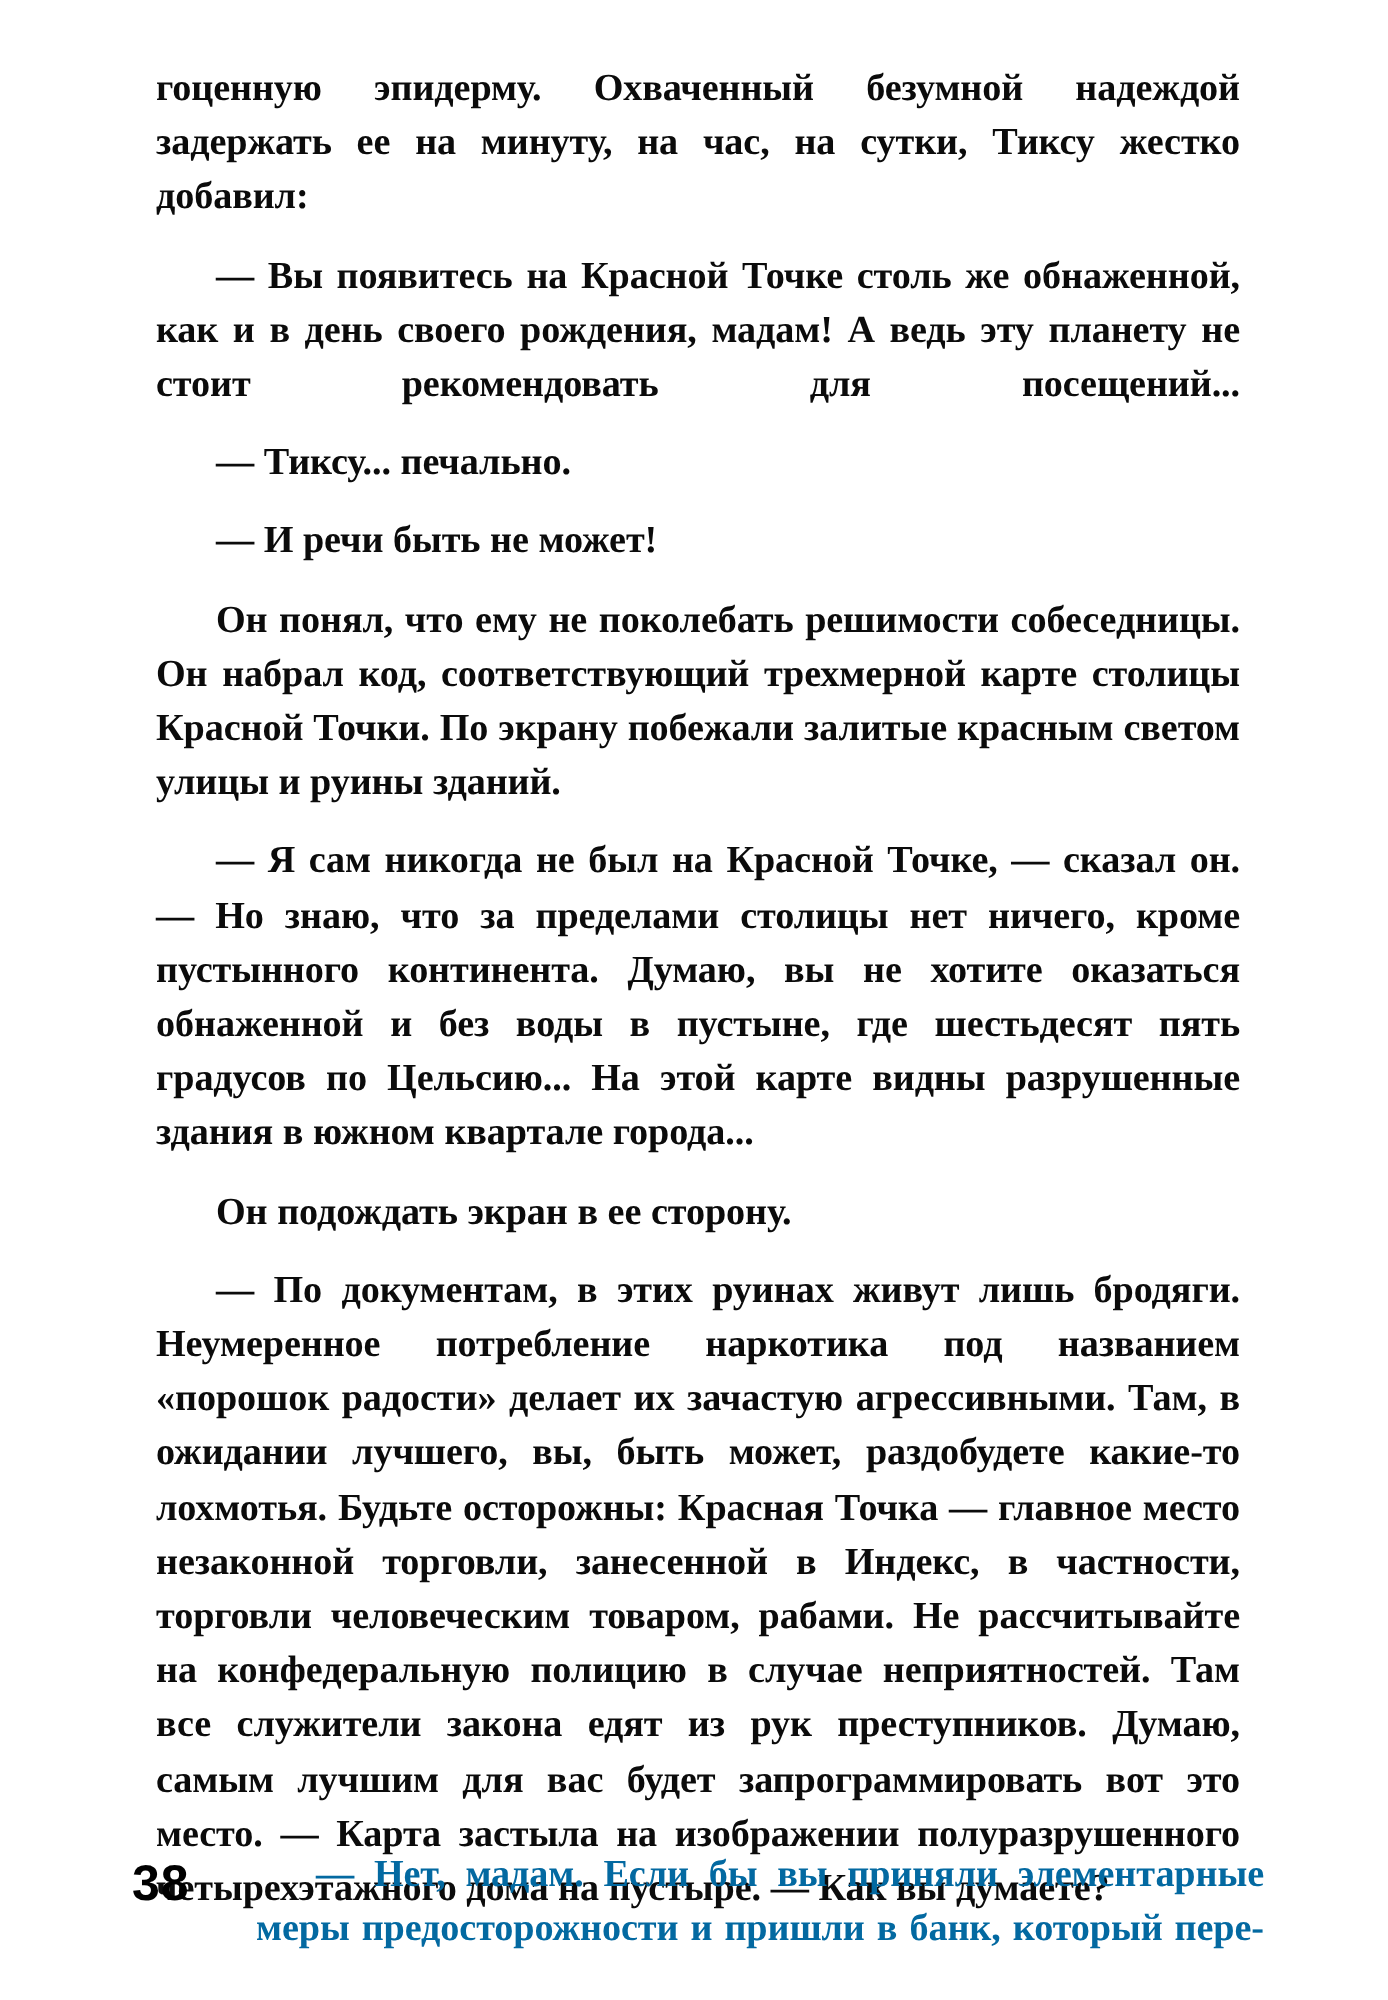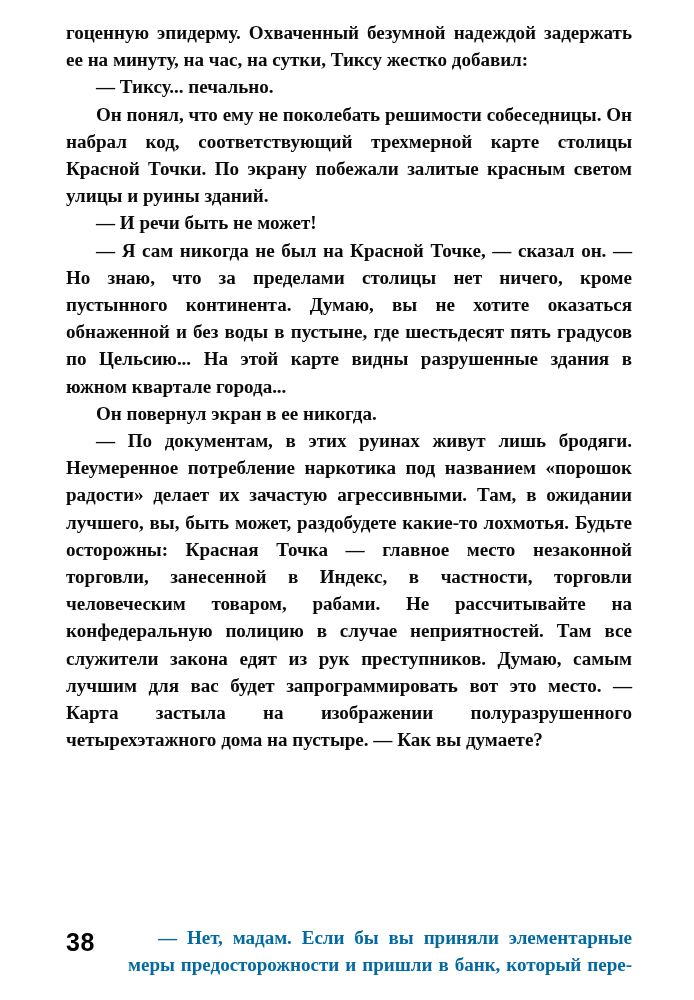--- a/index.html
+++ b/index.html
@@ -28,21 +28,21 @@
     color: #0b0b0b;
     text-align: justify;
     text-justify: inter-word;
     -webkit-font-smoothing: none;
     font-weight: 600;
     letter-spacing: -0.05px;
     word-spacing: 0.1px;
   }
 
   #textblock p {
-    margin: 0;
+    margin: 12px;
     text-align: justify;
     text-indent: 30px;
     hyphens: manual;
   }
   
   #textblock p.cont {
     text-indent: 0;
   }
   
   #textblock p.lastjust {
@@ -78,25 +78,26 @@
     line-height: 28px;
   }
 </style>
 </head>
 <body>
 
 <div id="page">
 
   <div id="textblock">
     <p class="cont">гоценную эпидерму. Охваченный безумной надеждой задержать ее на минуту, на час, на сутки, Тиксу жестко добавил:</p>
+    <p class="lastjust">— Вы появитесь на Красной Точке столь же обнаженной, как и в день своего рождения, мадам! А ведь эту планету не стоит рекомендовать для посещений...</p>
     <p>— Тиксу... печально.</p>
+    <p>— И речи быть не может!</p>
     <p>Он понял, что ему не поколебать решимости собеседницы. Он набрал код, соответствующий трехмерной карте столицы Красной Точки. По экрану побежали залитые красным светом улицы и руины зданий.</p>
-    <p>— И речи быть не может!</p>
     <p>— Я сам никогда не был на Красной Точке, — сказал он. — Но знаю, что за пределами столицы нет ничего, кроме пустынного континента. Думаю, вы не хотите оказаться обнаженной и без воды в пустыне, где шестьдесят пять градусов по Цельсию... На этой карте видны разрушенные здания в южном квартале города...</p>
-    <p>Он повернул экран в ее никогда.</p>
+    <p>Он подождать экран в ее сторону.</p>
     <p>— По документам, в этих руинах живут лишь бродяги. Неумеренное потребление наркотика под названием «порошок радости» делает их зачастую агрессивными. Там, в ожидании лучшего, вы, быть может, раздобудете какие-то лохмотья. Будьте осторожны: Красная Точка — главное место незаконной торговли, занесенной в Индекс, в частности, торговли человеческим товаром, рабами. Не рассчитывайте на конфедеральную полицию в случае неприятностей. Там все служители закона едят из рук преступников. Думаю, самым лучшим для вас будет запрограммировать вот это место. — Карта застыла на изображении полуразрушенного четырехэтажного дома на пустыре. — Как вы думаете?</p>
 
   </div>
 
   <div id="tailblock">— Нет, мадам. Если бы вы приняли элементарные меры предосторожности и пришли в банк, который пере-</div>
 
   <div id="folio">38</div>
 
 </div>
 

